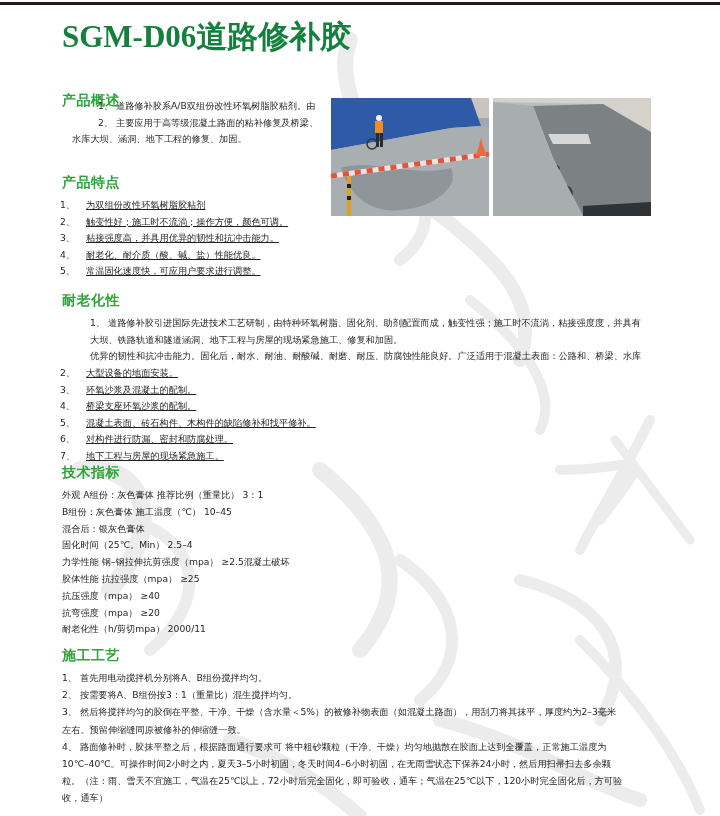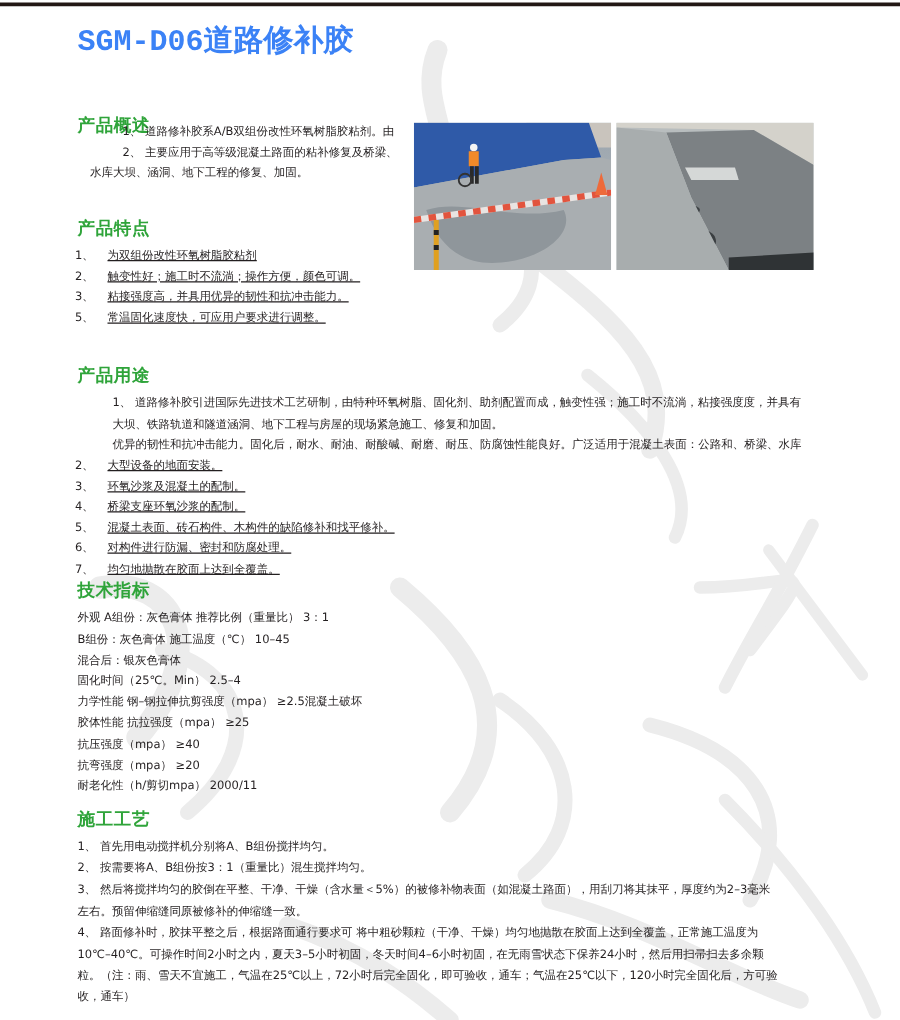--- a/index.html
+++ b/index.html
@@ -5,22 +5,22 @@
     html, body { margin: 0; padding: 0; background: #ffffff; }
     body {
       width: 720px; height: 816px; position: relative; overflow: hidden;
       font-family: "DejaVu Sans", "Liberation Sans", sans-serif;
       color: #231f20;
     }
     .top-rule { position: absolute; left: 0; top: 2px; width: 720px; height: 3px; background: #231815; }
     .watermark { position: absolute; left: 0; top: 0; width: 720px; height: 816px; pointer-events: none; z-index: 0; }
     .page-title {
       position: absolute; left: 62px; top: 16px;
-      font-family: Liberation Mono, monospace;
-      font-weight: bold; font-size: 24px; letter-spacing: 0px; color: #3b82f6;
+      font-family: Liberation Serif, serif;
+      font-weight: bold; font-size: 31px; letter-spacing: 0px; color: #15803d;
       z-index: 2;
     }
     .section-heading {
       position: absolute; left: 62px;
       font-weight: bold; font-size: 14px; color: #2fa43a; z-index: 2;
       letter-spacing: 0.5px;
     }
     .text {
       position: absolute; font-size: 9.2px; line-height: 16.6px; color: #231f20; z-index: 2;
       white-space: nowrap;
@@ -63,20 +63,21 @@
   <div style="padding-left:26px;">1、 道路修补胶系A/B双组份改性环氧树脂胶粘剂。由</div>
   <div style="padding-left:26px;">2、 主要应用于高等级混凝土路面的粘补修复及桥梁、</div>
   <div>水库大坝、涵洞、地下工程的修复、加固。</div>
 </div>
 
 <div class="section-heading" style="top:174px;">产品特点</div>
 <ul class="list" style="top:197px;">
   <li><span class="num">1、</span><span>为双组份改性环氧树脂胶粘剂</span></li>
   <li><span class="num">2、</span><span>触变性好；施工时不流淌；操作方便，颜色可调。</span></li>
   <li><span class="num">3、</span><span>粘接强度高，并具用优异的韧性和抗冲击能力。</span></li>
+  <li><span class="num">4、</span><span>耐老化、耐介质（酸、碱、盐）性能优良。</span></li>
   <li><span class="num">5、</span><span>常温固化速度快，可应用户要求进行调整。</span></li>
 </ul>
 
 <div class="photo" style="left:331px; width:158px;" title="施工现场照片">
   <svg width="158" height="118" viewBox="0 0 158 118" xmlns="http://www.w3.org/2000/svg">
     <defs>
       <linearGradient id="g1" x1="0" y1="0" x2="0" y2="1">
         <stop offset="0" stop-color="#9aa4ad"></stop>
         <stop offset="1" stop-color="#b7bcbf"></stop>
       </linearGradient>
@@ -105,33 +106,33 @@
     <polygon points="0,0 158,0 158,34 110,6 0,4" fill="#d4d2cb"></polygon>
     <polygon points="40,8 110,6 158,34 158,118 90,118 60,60" fill="#7c8184"></polygon>
     <polygon points="55,36 95,36 98,46 60,46" fill="#d5d8d7"></polygon>
     <ellipse cx="58" cy="70" rx="9" ry="4" fill="#3f4346"></ellipse>
     <path d="M45 92 C50 82, 70 82, 78 90 C85 100, 70 108, 55 106 C45 104, 42 98, 45 92 Z" fill="#3a3e41"></path>
     <polygon points="0,4 40,8 60,60 90,118 0,118" fill="#a8adae"></polygon>
     <polygon points="90,108 158,104 158,118 90,118" fill="#2f3335"></polygon>
   </svg>
 </div>
 
-<div class="section-heading" style="top:292px;">产品用途</div>
+<div class="section-heading" style="top:292px;">耐老化性</div>
 <div class="text" style="left:62px; top:315px;margin-left:28px;">
   <div>1、 道路修补胶引进国际先进技术工艺研制，由特种环氧树脂、固化剂、助剂配置而成，触变性强；施工时不流淌，粘接强度度，并具有</div>
   <div>大坝、铁路轨道和隧道涵洞、地下工程与房屋的现场紧急施工、修复和加固。</div>
   <div>优异的韧性和抗冲击能力。固化后，耐水、耐油、耐酸碱、耐磨、耐压、防腐蚀性能良好。广泛适用于混凝土表面：公路和、桥梁、水库</div>
 </div>
 <ul class="list" style="top:365px;">
   <li><span class="num">2、</span><span>大型设备的地面安装。</span></li>
   <li><span class="num">3、</span><span>环氧沙浆及混凝土的配制。</span></li>
   <li><span class="num">4、</span><span>桥梁支座环氧沙浆的配制。</span></li>
   <li><span class="num">5、</span><span>混凝土表面、砖石构件、木构件的缺陷修补和找平修补。</span></li>
   <li><span class="num">6、</span><span>对构件进行防漏、密封和防腐处理。</span></li>
-  <li><span class="num">7、</span><span>均匀地抛散在胶面上达到全覆盖。</span></li>
+  <li><span class="num">7、</span><span>地下工程与房屋的现场紧急施工。</span></li>
 </ul>
 
 <div class="section-heading" style="top:464px;">技术指标</div>
 <div class="text" style="left:62px; top:487px; line-height:16.8px;">
   <div>外观 A组份：灰色膏体 推荐比例（重量比） 3：1</div>
   <div>B组份：灰色膏体 施工温度（℃） 10–45</div>
   <div>混合后：银灰色膏体</div>
   <div>固化时间（25℃。Min） 2.5–4</div>
   <div>力学性能 钢–钢拉伸抗剪强度（mpa） ≥2.5混凝土破坏</div>
   <div>胶体性能 抗拉强度（mpa） ≥25</div>

